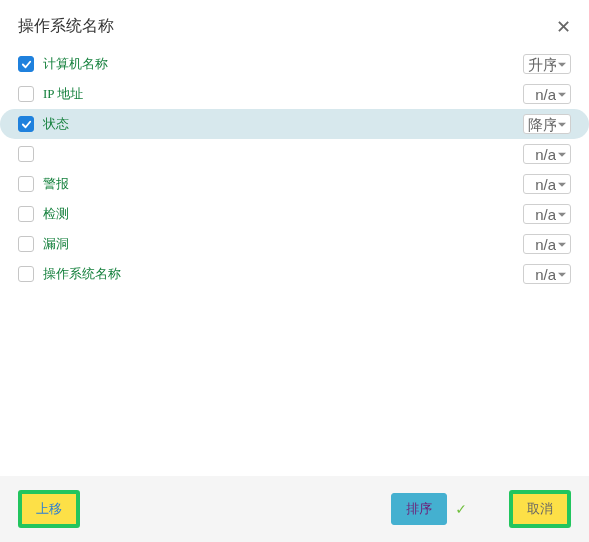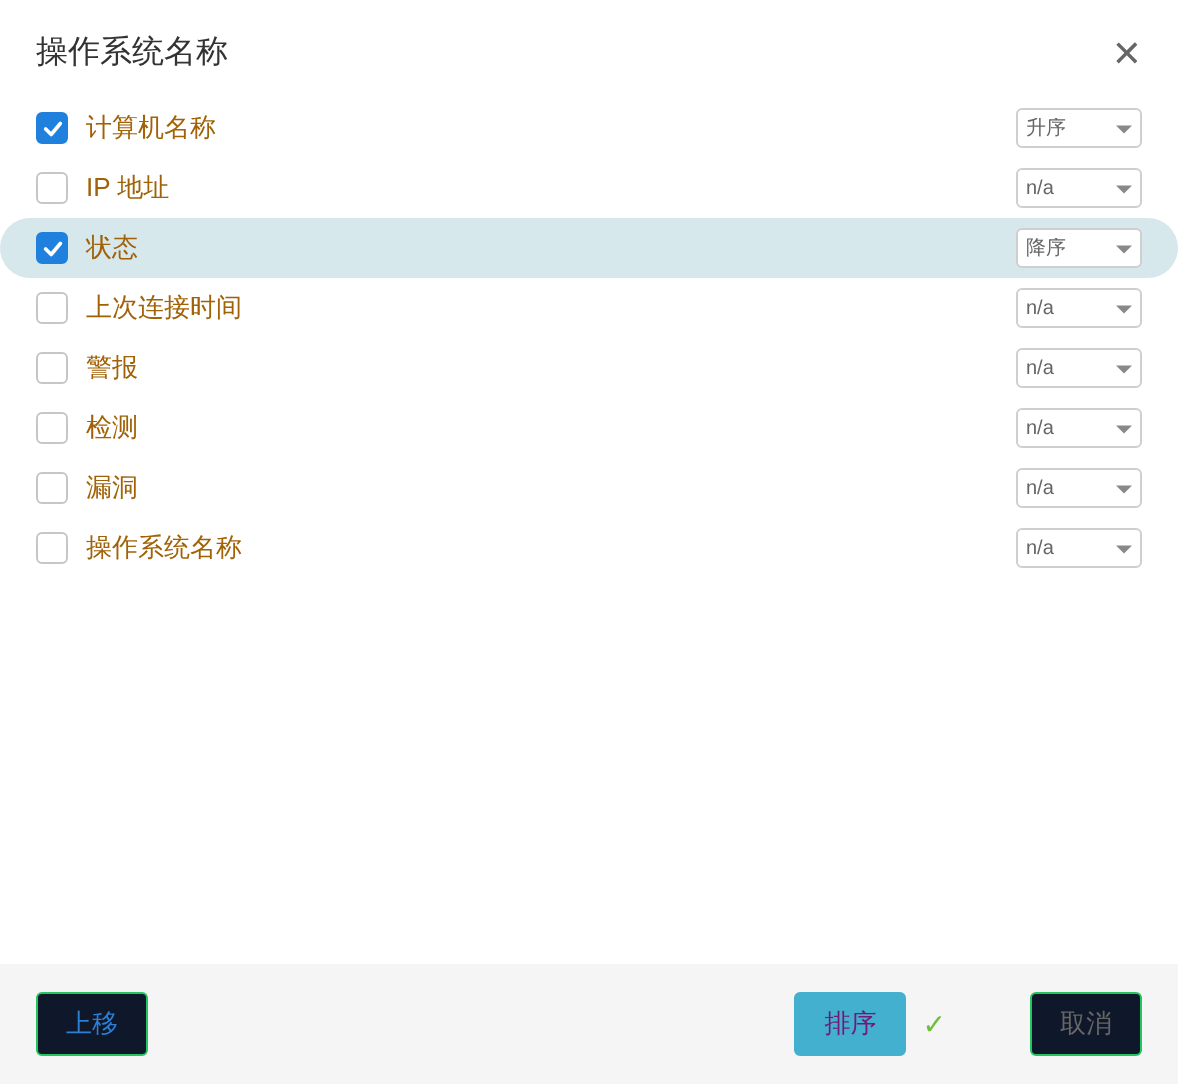--- a/index.html
+++ b/index.html
@@ -67,34 +67,36 @@
     }
     .checkbox.checked svg {
       display: block;
     }
     .checkbox svg {
       display: none;
       width: 11px;
       height: 11px;
     }
     .row-label {
-      color: #a16207;
+      color: #15803d;
       user-select: none;
+      font-family: Liberation Serif, serif;
     }
     .order-select {
-      width: 63px;
+      width: 48px;
       height: 20px;
       border: 1px solid #cfcfcf;
       border-radius: 3px;
       background: #fff;
-      font-size: 10px;
+      font-size: 15px;
       color: #666;
       padding: 0 14px 0 4px;
       appearance: none;
       position: relative;
+      text-align: right;
     }
     .select-wrap {
       position: relative;
       display: inline-block;
     }
     .select-wrap::after {
       content: "";
       position: absolute;
       right: 5px;
       top: 50%;
@@ -114,22 +116,22 @@
     .footer-left, .footer-right {
       display: flex;
       gap: 10px;
       align-items: center;
     }
     .btn {
       padding: 6px 14px;
       border-radius: 3px;
       font-size: 13px;
       cursor: pointer;
-      border: 1px solid #22c55e;
-      background: #0f172a;
+      border: 4px solid #22c55e;
+      background: #fde047;
       color: #2b7fd4;
     }
     .btn-primary {
       background: #44b0d0;
       border: 1px solid #44b0d0;
       color: #701a75;
     }
     .btn-cancel {
       color: #666;
       margin-left: 32px;
@@ -174,21 +176,20 @@
             <path d="M2 6 L5 9 L10 3" stroke="#fff" stroke-width="2" fill="none" stroke-linecap="round" stroke-linejoin="round"></path>
           </svg>
         </div>
         <span class="row-label">状态</span>
       </div>
       <span class="select-wrap"><select class="order-select"><option>降序</option></select></span>
     </div>
     <div class="row">
       <div class="row-left">
         <div class="checkbox"></div>
-        <span class="row-label">上次连接时间</span>
       </div>
       <span class="select-wrap"><select class="order-select"><option>n/a</option></select></span>
     </div>
     <div class="row">
       <div class="row-left">
         <div class="checkbox"></div>
         <span class="row-label">警报</span>
       </div>
       <span class="select-wrap"><select class="order-select"><option>n/a</option></select></span>
     </div>

